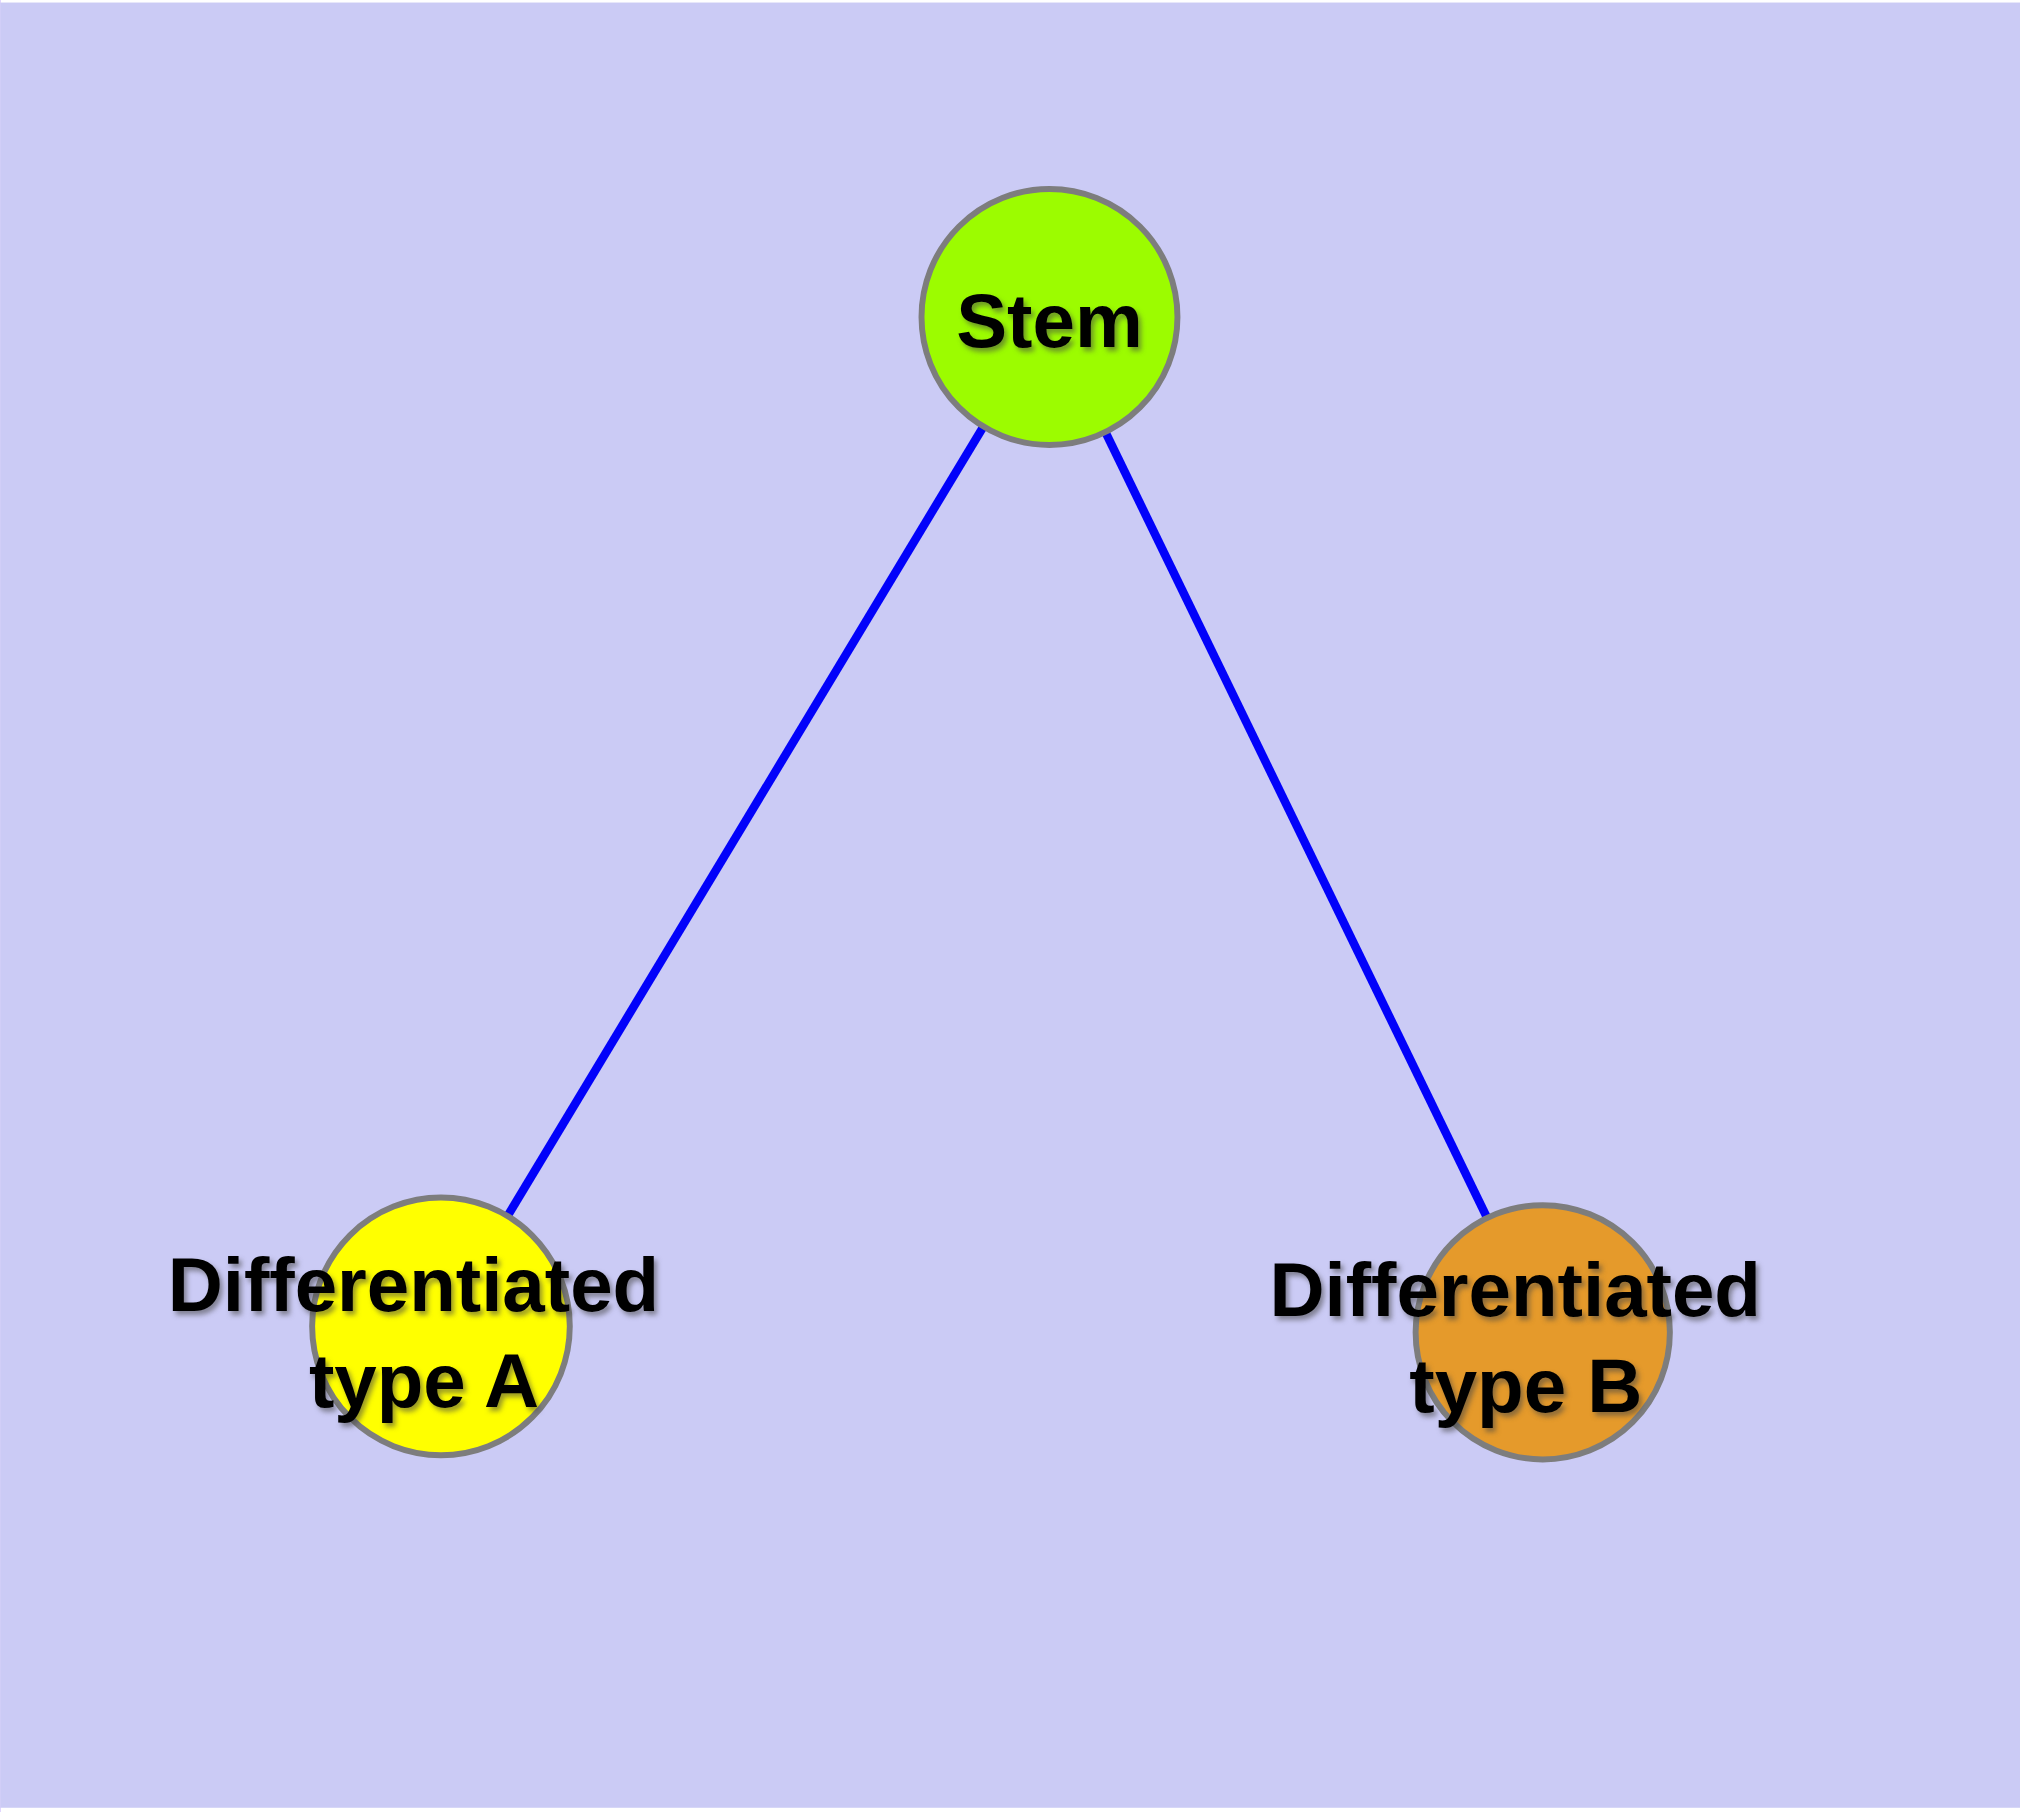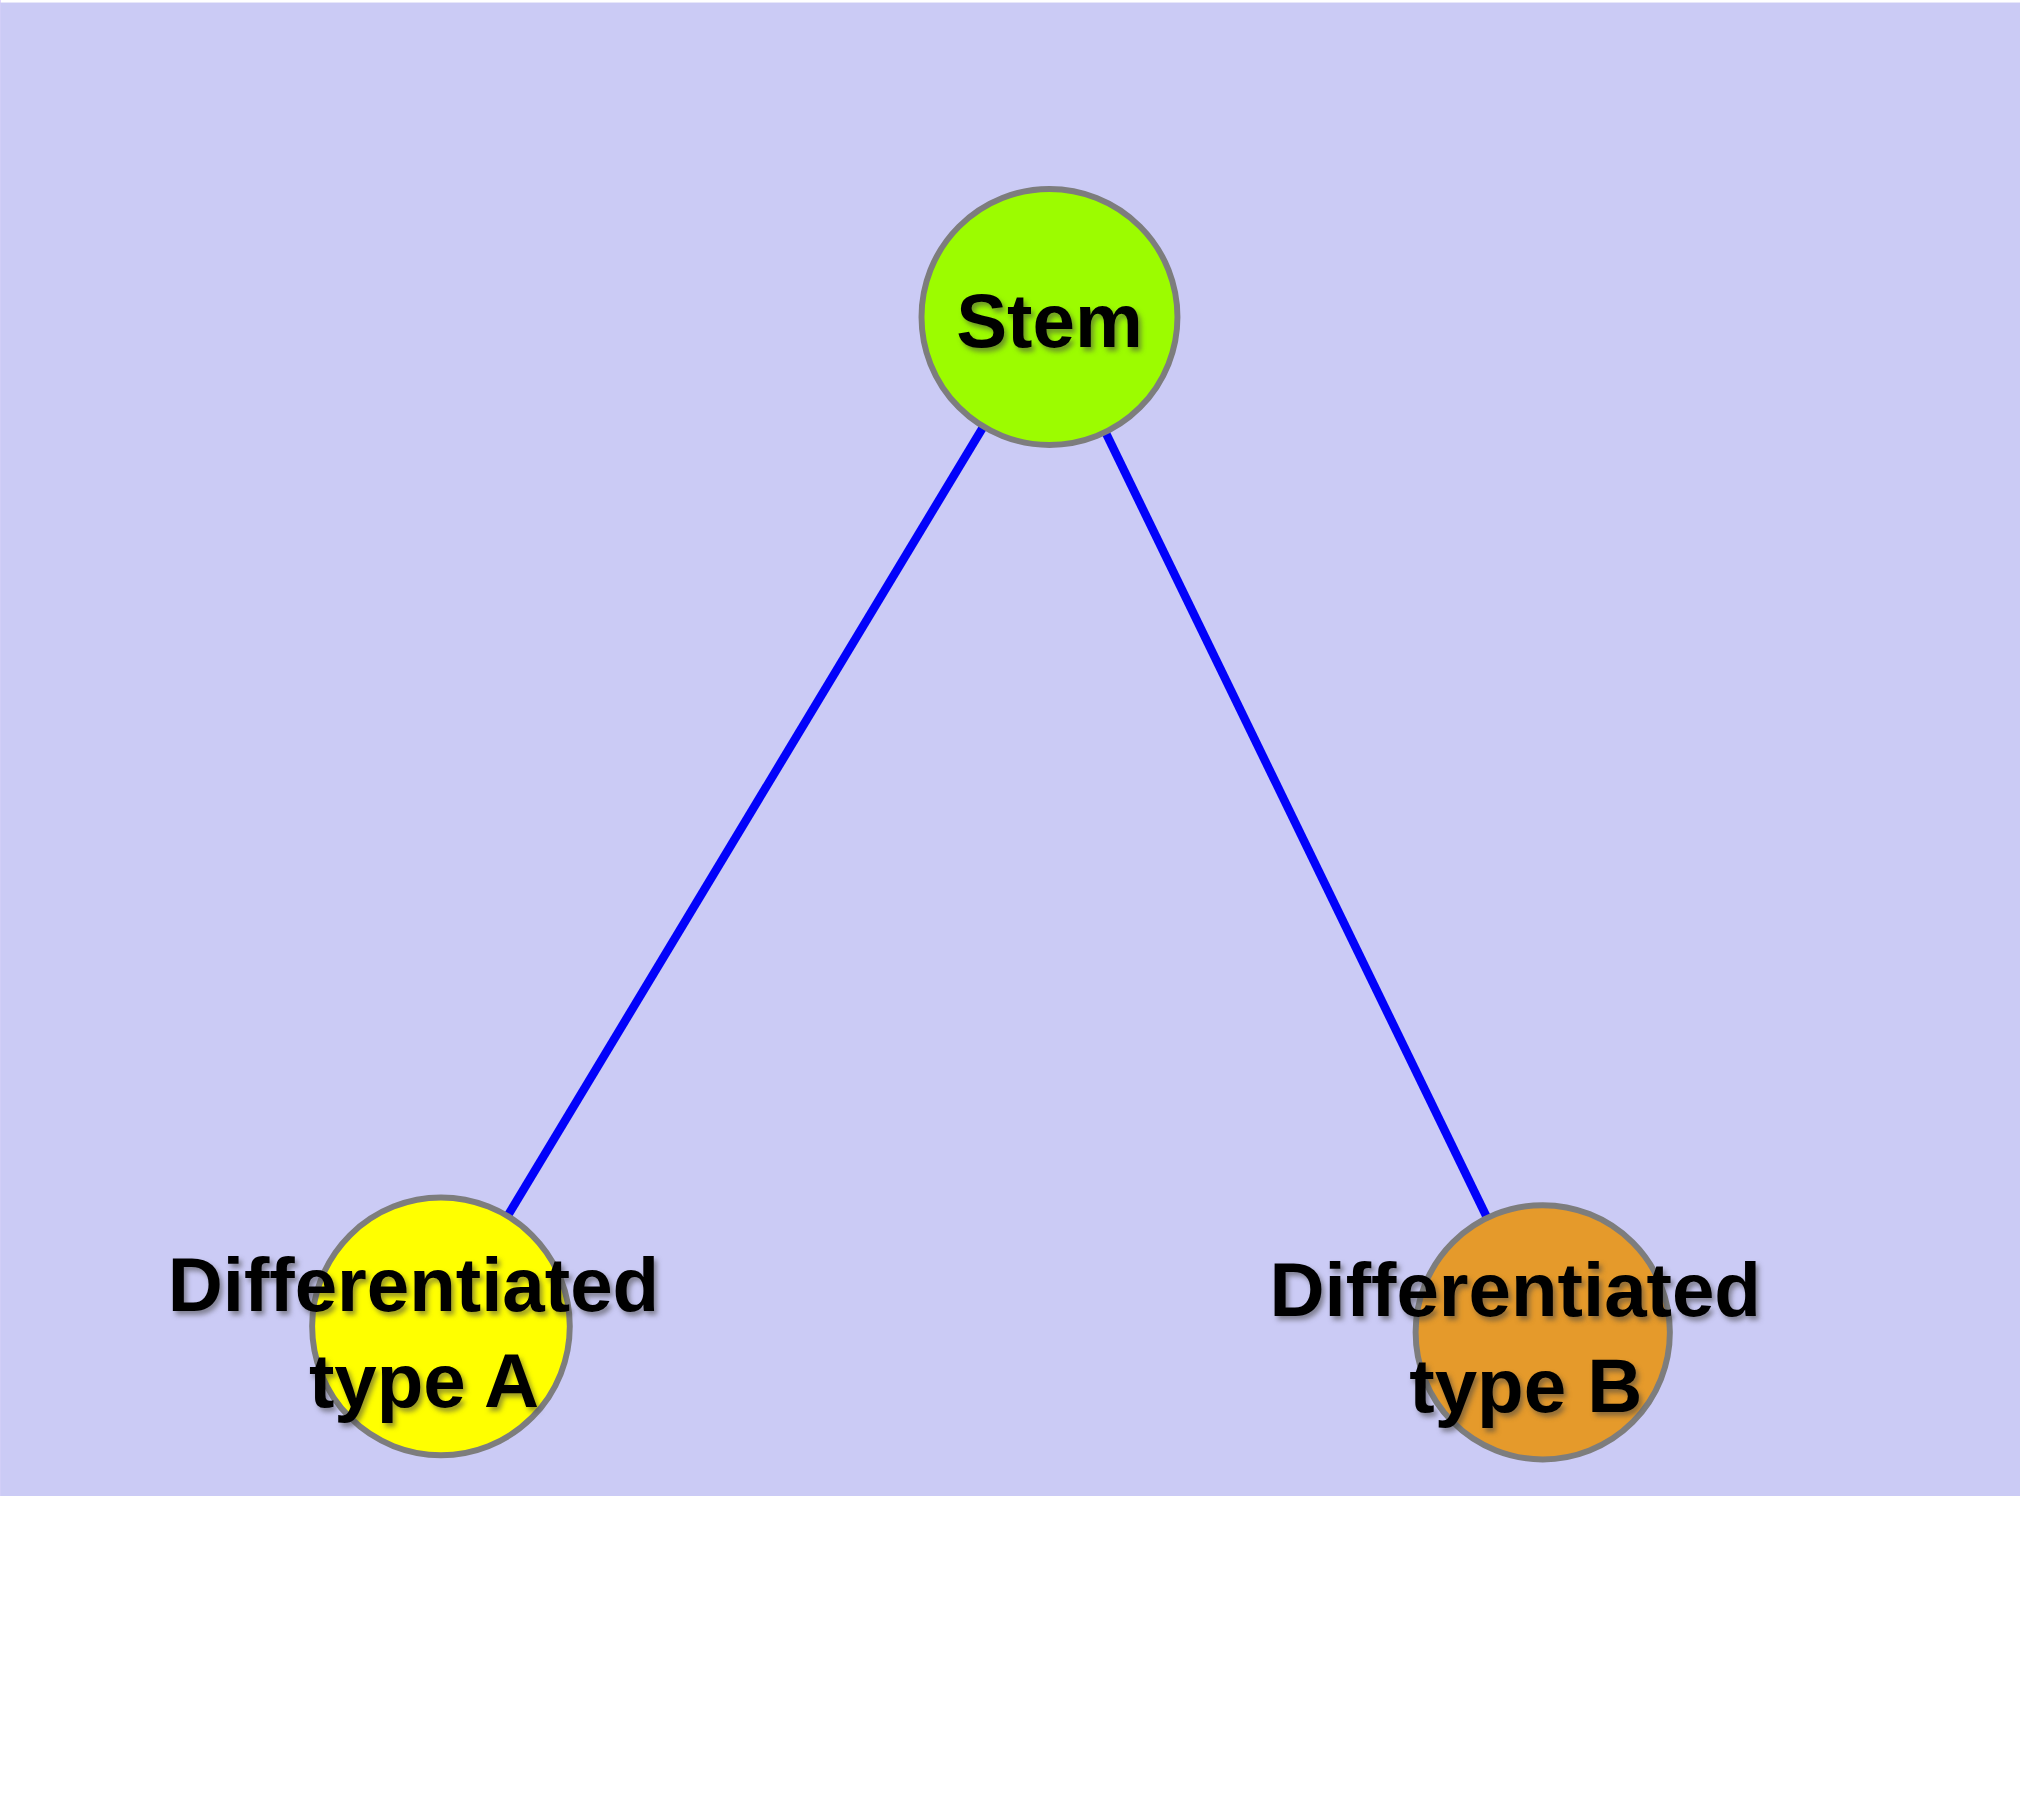--- a/index.html
+++ b/index.html
@@ -3,21 +3,21 @@
 <meta charset="utf-8">
 <style>
   html, body {
     margin: 0;
     padding: 0;
     background: #ffffff;
   }
   .stage {
     position: relative;
     width: 2021px;
-    height: 1496px;
+    height: 1812px;
     background: #8b5cf6;
     overflow: hidden;
     font-family: "Liberation Sans", sans-serif;
   }
   svg.diagram {
     display: block;
     width: 2021px;
     height: 1812px;
   }
   .node-circle {

